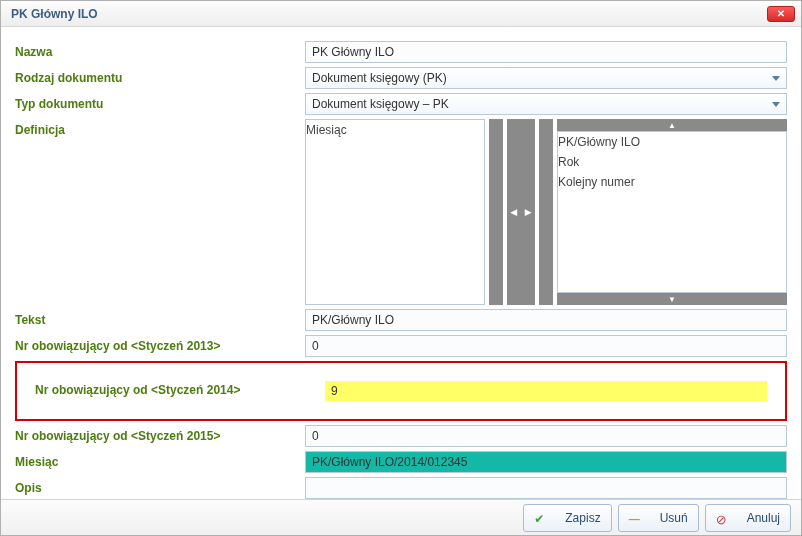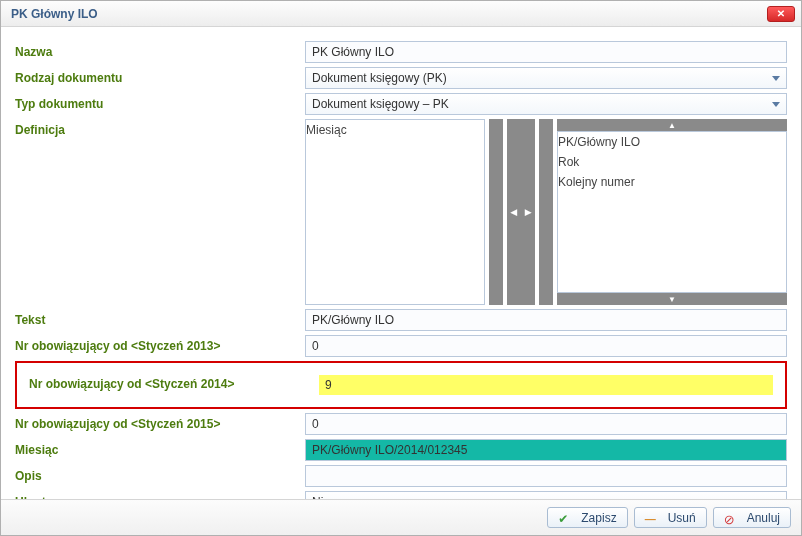--- a/index.html
+++ b/index.html
@@ -108,42 +108,42 @@
     height: 12px; background:#8a8a8a;
     display:flex; align-items:center; justify-content:center;
     color:#fff; font-size:8px; cursor:pointer;
   }
   .listbox.right {
     flex:1;
   }
   .listbox .item { padding: 3px 0; }
   .highlight-row {
     border: 2px solid #d40000;
-    padding: 12px;
+    padding: 18px;
     margin-bottom: 4px;
   }
   .highlight-row .row { margin-bottom: 0; }
   .highlight-row input.txt { background: #ffff66; border: none; height: 20px; }
   .highlight-row label { padding-top: 2px; }
   .footer {
     position: absolute;
     bottom: 0; left: 0; right: 0;
     border-top: 1px solid #d5d5d5;
     background: linear-gradient(#fcfcfc,#f0f0f0);
     height: 36px;
     display:flex; align-items:center; justify-content:flex-end;
     padding: 0 10px; gap: 6px;
   }
   .btn {
-    height: 21px;
+    height: 28px;
     padding: 0 10px;
     border: 1px solid #a9bcd2;
     border-radius: 3px;
     background: linear-gradient(#ffffff,#eaf1f8);
-    display:flex; align-items:center; gap:11px;
+    display:flex; align-items:center; gap:19px;
     cursor:pointer;
     font-size:12px; color:#2c4a6e;
   }
   .ico { width:12px; height:12px; display:inline-block; }
   .ico-check::before { content:"✔"; color:#3a9c3a; font-size:12px; }
   .ico-minus::before { content:"—"; color:#d98b2b; font-weight:bold; font-size:11px; }
   .ico-cancel::before { content:"⊘"; color:#d43a3a; font-size:13px; }
 </style>
 </head>
 <body>

